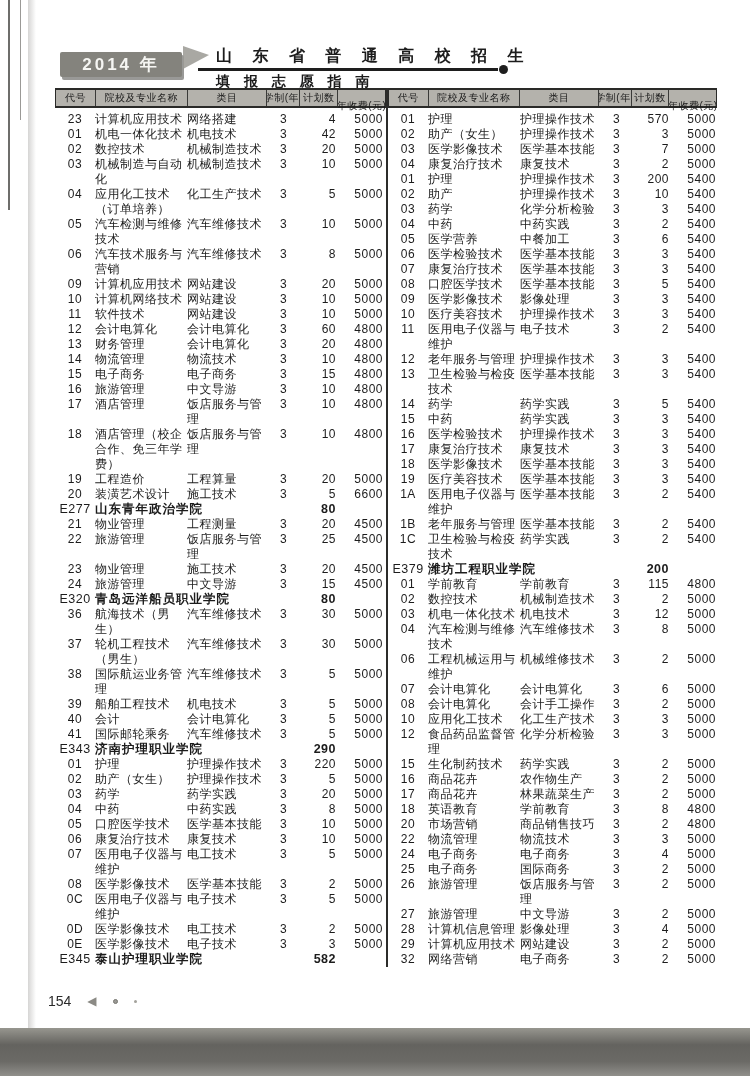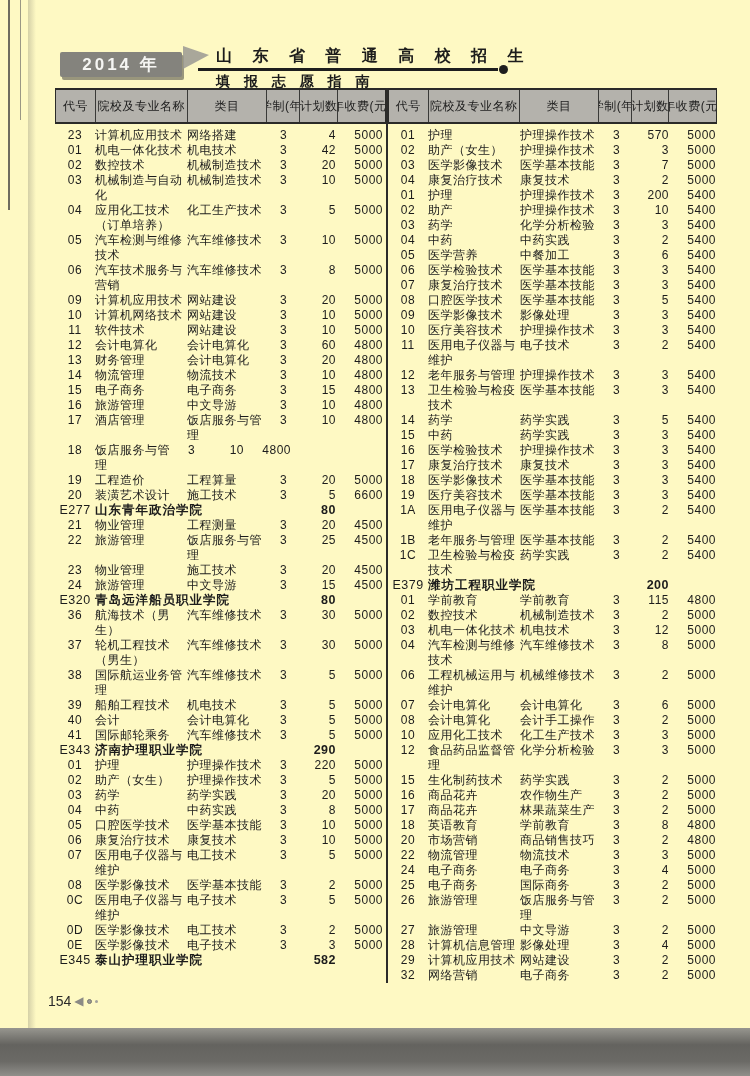--- a/index.html
+++ b/index.html
@@ -6,21 +6,21 @@
   html,body { width:750px; height:1076px; }
   body {
     position: relative;
     background:#c7c6c3;
     font-family:"Liberation Sans","DejaVu Sans",sans-serif;
     color:#1c1c1c;
     overflow:hidden;
   }
   .page {
     position:absolute; left:0; top:0; width:750px; height:1028px;
-    background:#fef9c3;
+    background:#ffffff;
   }
   .scan-bottom-band {
     position:absolute; left:0; top:1028px; width:750px; height:48px;
     background:linear-gradient(180deg,#97968f 0%,#64635f 35%,#6b6a66 70%,#908f8a 100%);
   }
   .scan-edge-line-1 { position:absolute; left:8px; top:0; width:2px; height:210px; background:#4a4946; opacity:.8; }
   .scan-edge-line-2 { position:absolute; left:20px; top:0; width:1px; height:120px; background:#6f6e6a; opacity:.7; }
   .scan-left-shadow { position:absolute; left:28px; top:0; width:8px; height:1028px; background:linear-gradient(90deg,rgba(90,88,84,.25),rgba(90,88,84,0)); }
 
   
@@ -57,26 +57,25 @@
   }
 
   
   .table-wrap {
     position:absolute; left:55px; top:88px; width:662px;
     display:flex; align-items:stretch;
   }
   .col-group { width:331px; }
   .col-group.right-group { border-left:2px solid #2c2c2a; padding-left:0; }
   .thead {
-    display:flex; height:36px;
+    display:flex; height:20px;
     background:#b4b2ac;
     border-top:2px solid #2a2a28; border-bottom:2px solid #2a2a28;
     border-left:1px solid #2a2a28; border-right:1px solid #2a2a28;
-    font-size:12px;
-    align-items:flex-end;
+    font-size:10px;
   }
   .hc {
     display:flex; align-items:center; justify-content:center;
     border-right:1px solid #3a3a38; height:100%;
     white-space:nowrap; overflow:hidden; letter-spacing:0.5px;
   }
   .hc:last-child { border-right:none; }
   .hc0 { width:40px; } .hc1 { width:92px; } .hc2 { width:80px; }
   .hc3 { width:33px; } .hc4 { width:38px; } .hc5 { width:47px;margin-top:8px; }
 
@@ -90,21 +89,21 @@
   .c-plan { width:38px; text-align:right; padding-right:2px; flex-shrink:0; }
   .c-fee  { width:47px; text-align:right; padding-right:2px; flex-shrink:0; }
 
   .row.school { font-size:12.5px; }
   .row.school .c-name { width:172px; font-weight:bold; letter-spacing:1px; white-space:nowrap; }
   .row.school .c-plan { font-weight:bold; }
 
   
   .page-number-wrap {
     position:absolute; left:48px; top:993px;
-    display:flex; align-items:center; gap:3px;
+    display:flex; align-items:center; gap:16px;
     font-size:14px; color:#2a2a2a;
   }
   .orn-leaf { color:#8b8a85; font-size:12px; }
   .orn-dot  { width:5px; height:5px; border-radius:50%; background:#9a9994; border:1px solid #777670; }
   .orn-tiny { width:3px; height:3px; border-radius:50%; background:#a3a29c; }
 </style>
 </head>
 <body>
 
 <div class="page">
@@ -270,20 +269,21 @@
     <div class="c c-code">17</div>
     <div class="c c-name">酒店管理</div>
     <div class="c c-cat">饭店服务与管理</div>
     <div class="c c-yr">3</div>
     <div class="c c-plan">10</div>
     <div class="c c-fee">4800</div>
   </div>
 
   <div class="row">
     <div class="c c-code">18</div>
+    <div class="c c-name">酒店管理（校企合作、免三年学费）</div>
     <div class="c c-cat">饭店服务与管理</div>
     <div class="c c-yr">3</div>
     <div class="c c-plan">10</div>
     <div class="c c-fee">4800</div>
   </div>
 
   <div class="row">
     <div class="c c-code">19</div>
     <div class="c c-name">工程造价</div>
     <div class="c c-cat">工程算量</div>

